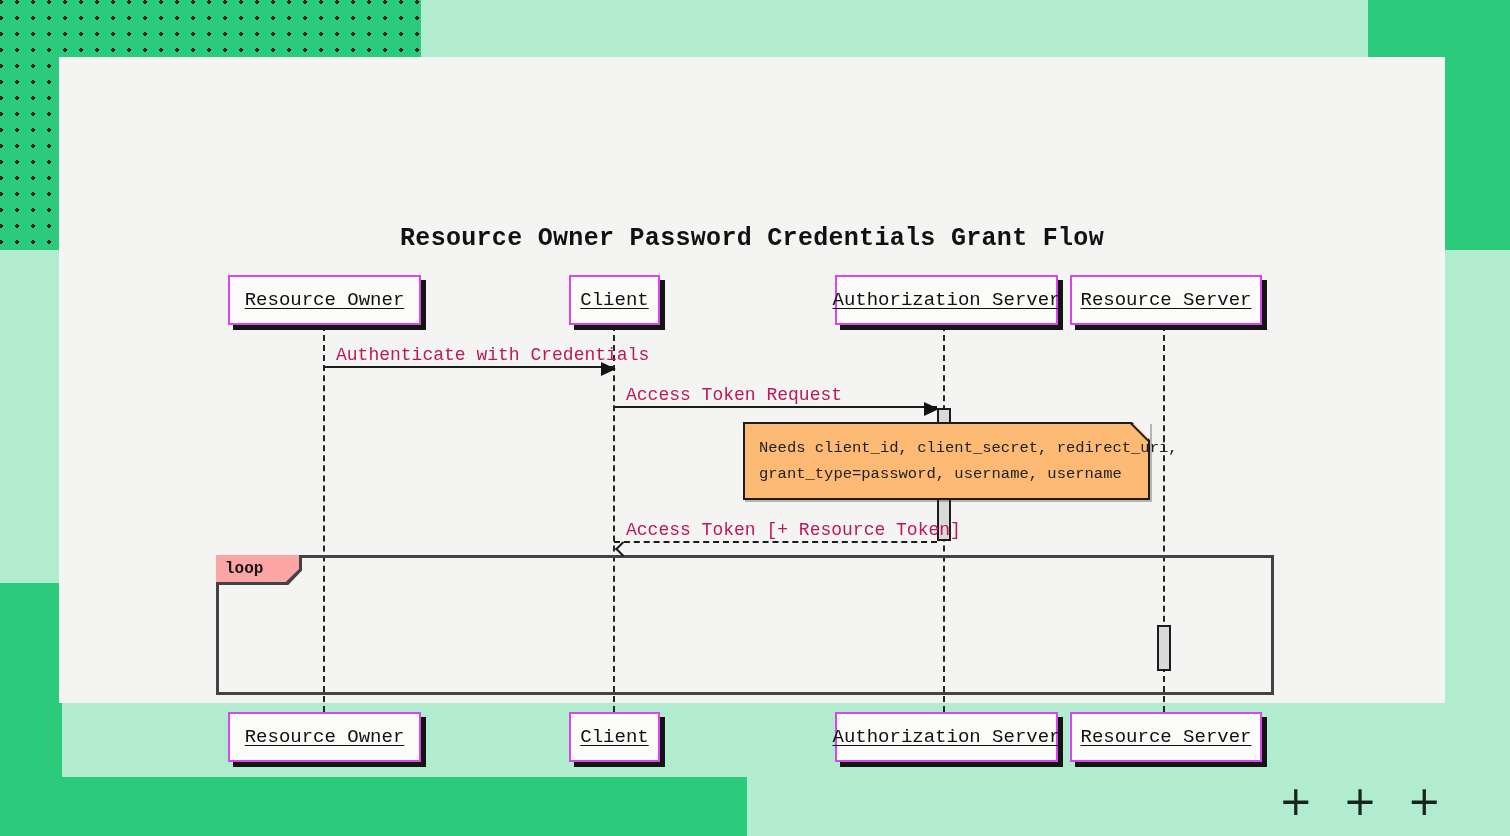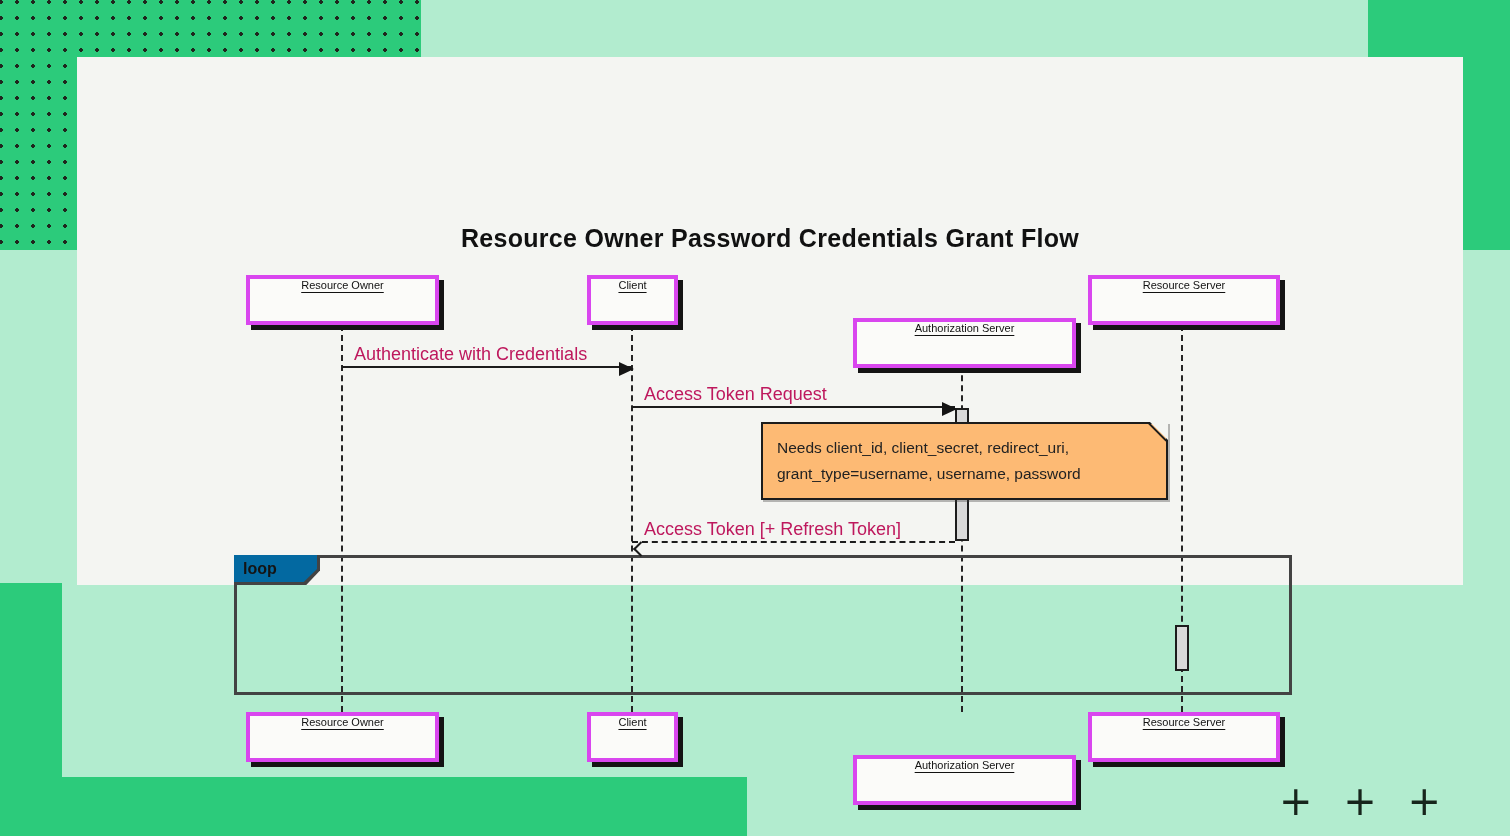--- a/index.html
+++ b/index.html
@@ -26,41 +26,42 @@
   .bottom-strip { left:0; top:777px; width:747px; height:59px; background:#2ccb7b; }
   .plus-row {
     position:absolute; right:60px; top:781px;
     font-family:"DejaVu Sans", sans-serif;
     font-size:40px; font-weight:400; color:#17251c;
     letter-spacing:9px; line-height:40px;
   }
 
   
   .canvas {
-    position:absolute; left:77px; top:57px; width:1386px; height:528px;
+    position:absolute; left:59px; top:57px; width:1386px; height:646px;
     background:#f4f5f2;
+    font-family:Liberation Mono, monospace;
   }
   .diagram-title {
     position:absolute; left:0; top:167px; width:1386px;
     text-align:center; font-size:25px; font-weight:bold; color:#111;
     letter-spacing:0.3px;
   }
 
   
   .pbox {
     position:absolute; height:50px;
-    background:#fbfbf9; border:4px solid #d946ef;
+    background:#fbfbf9; border:2px solid #d946ef;
     box-shadow:5px 5px 0 #141414;
-    display:flex; justify-content:center;
-    font-size:11px; color:#111;
+    display:flex; align-items:center; justify-content:center;
+    font-size:19px; color:#111;
   }
   .pbox span { text-decoration:underline; text-underline-offset:3px; white-space:nowrap; }
   .ro-x  { left:169px;  width:193px; }
   .cl-x  { left:510px;  width:91px;  }
-  .as-x  { left:776px;  width:223px;margin-top:43px; }
+  .as-x  { left:776px;  width:223px; }
   .rs-x  { left:1011px; width:192px; }
   .row-top { top:218px; }
   .row-bottom { top:655px; }
 
   
   .lifeline {
     position:absolute; top:268px; height:387px; width:0;
     border-left:2px dashed #252525;
   }
   .ll-ro { left:264px; } .ll-cl { left:554px; } .ll-as { left:884px; } .ll-rs { left:1104px; }
@@ -120,21 +121,21 @@
     position:absolute; left:157px; top:498px; width:1058px; height:140px;
     border:3px solid #434343;
   }
   .loop-tab {
     position:absolute; left:-3px; top:-3px; width:86px; height:30px;
     background:#434343;
     clip-path:polygon(0 0, 100% 0, 100% 52%, 84% 100%, 0 100%);
   }
   .loop-tab-inner {
     position:absolute; left:0; top:0; right:3px; bottom:3px;
-    background:#0369a1;
+    background:#fca5a5;
     clip-path:polygon(0 0, 100% 0, 100% 52%, 84% 100%, 0 100%);
     display:flex; align-items:center;
     padding-left:9px; font-size:16px; font-weight:bold; color:#141414;
   }
 </style>
 </head>
 <body>
 
 <div class="block dotted-block"></div>
 <div class="block topright-block"></div>
@@ -166,32 +167,32 @@
     <div class="head-solid"></div>
   </div>
 
   <div class="msg msg2">
     <div class="msg-label">Access Token Request</div>
     <div class="msg-line"></div>
     <div class="head-solid"></div>
   </div>
 
   <div class="msg msg3">
-    <div class="msg-label">Access Token [+ Refresh Token]</div>
+    <div class="msg-label">Access Token [+ Resource Token]</div>
     <div class="msg-line dashed"></div>
     <div class="head-open"></div>
   </div>
 
 
 
   <div class="note">
     <div class="note-fold-cover"></div>
     <div class="note-fold-line"></div>
     <p>Needs client_id, client_secret, redirect_uri,</p>
-    <p>grant_type=username, username, password</p>
+    <p>grant_type=password, username, username</p>
   </div>
 
   <div class="pbox ro-x row-top">
     <span>Resource Owner</span>
   </div>
   <div class="pbox cl-x row-top">
     <span>Client</span>
   </div>
   <div class="pbox as-x row-top">
     <span>Authorization Server</span>

